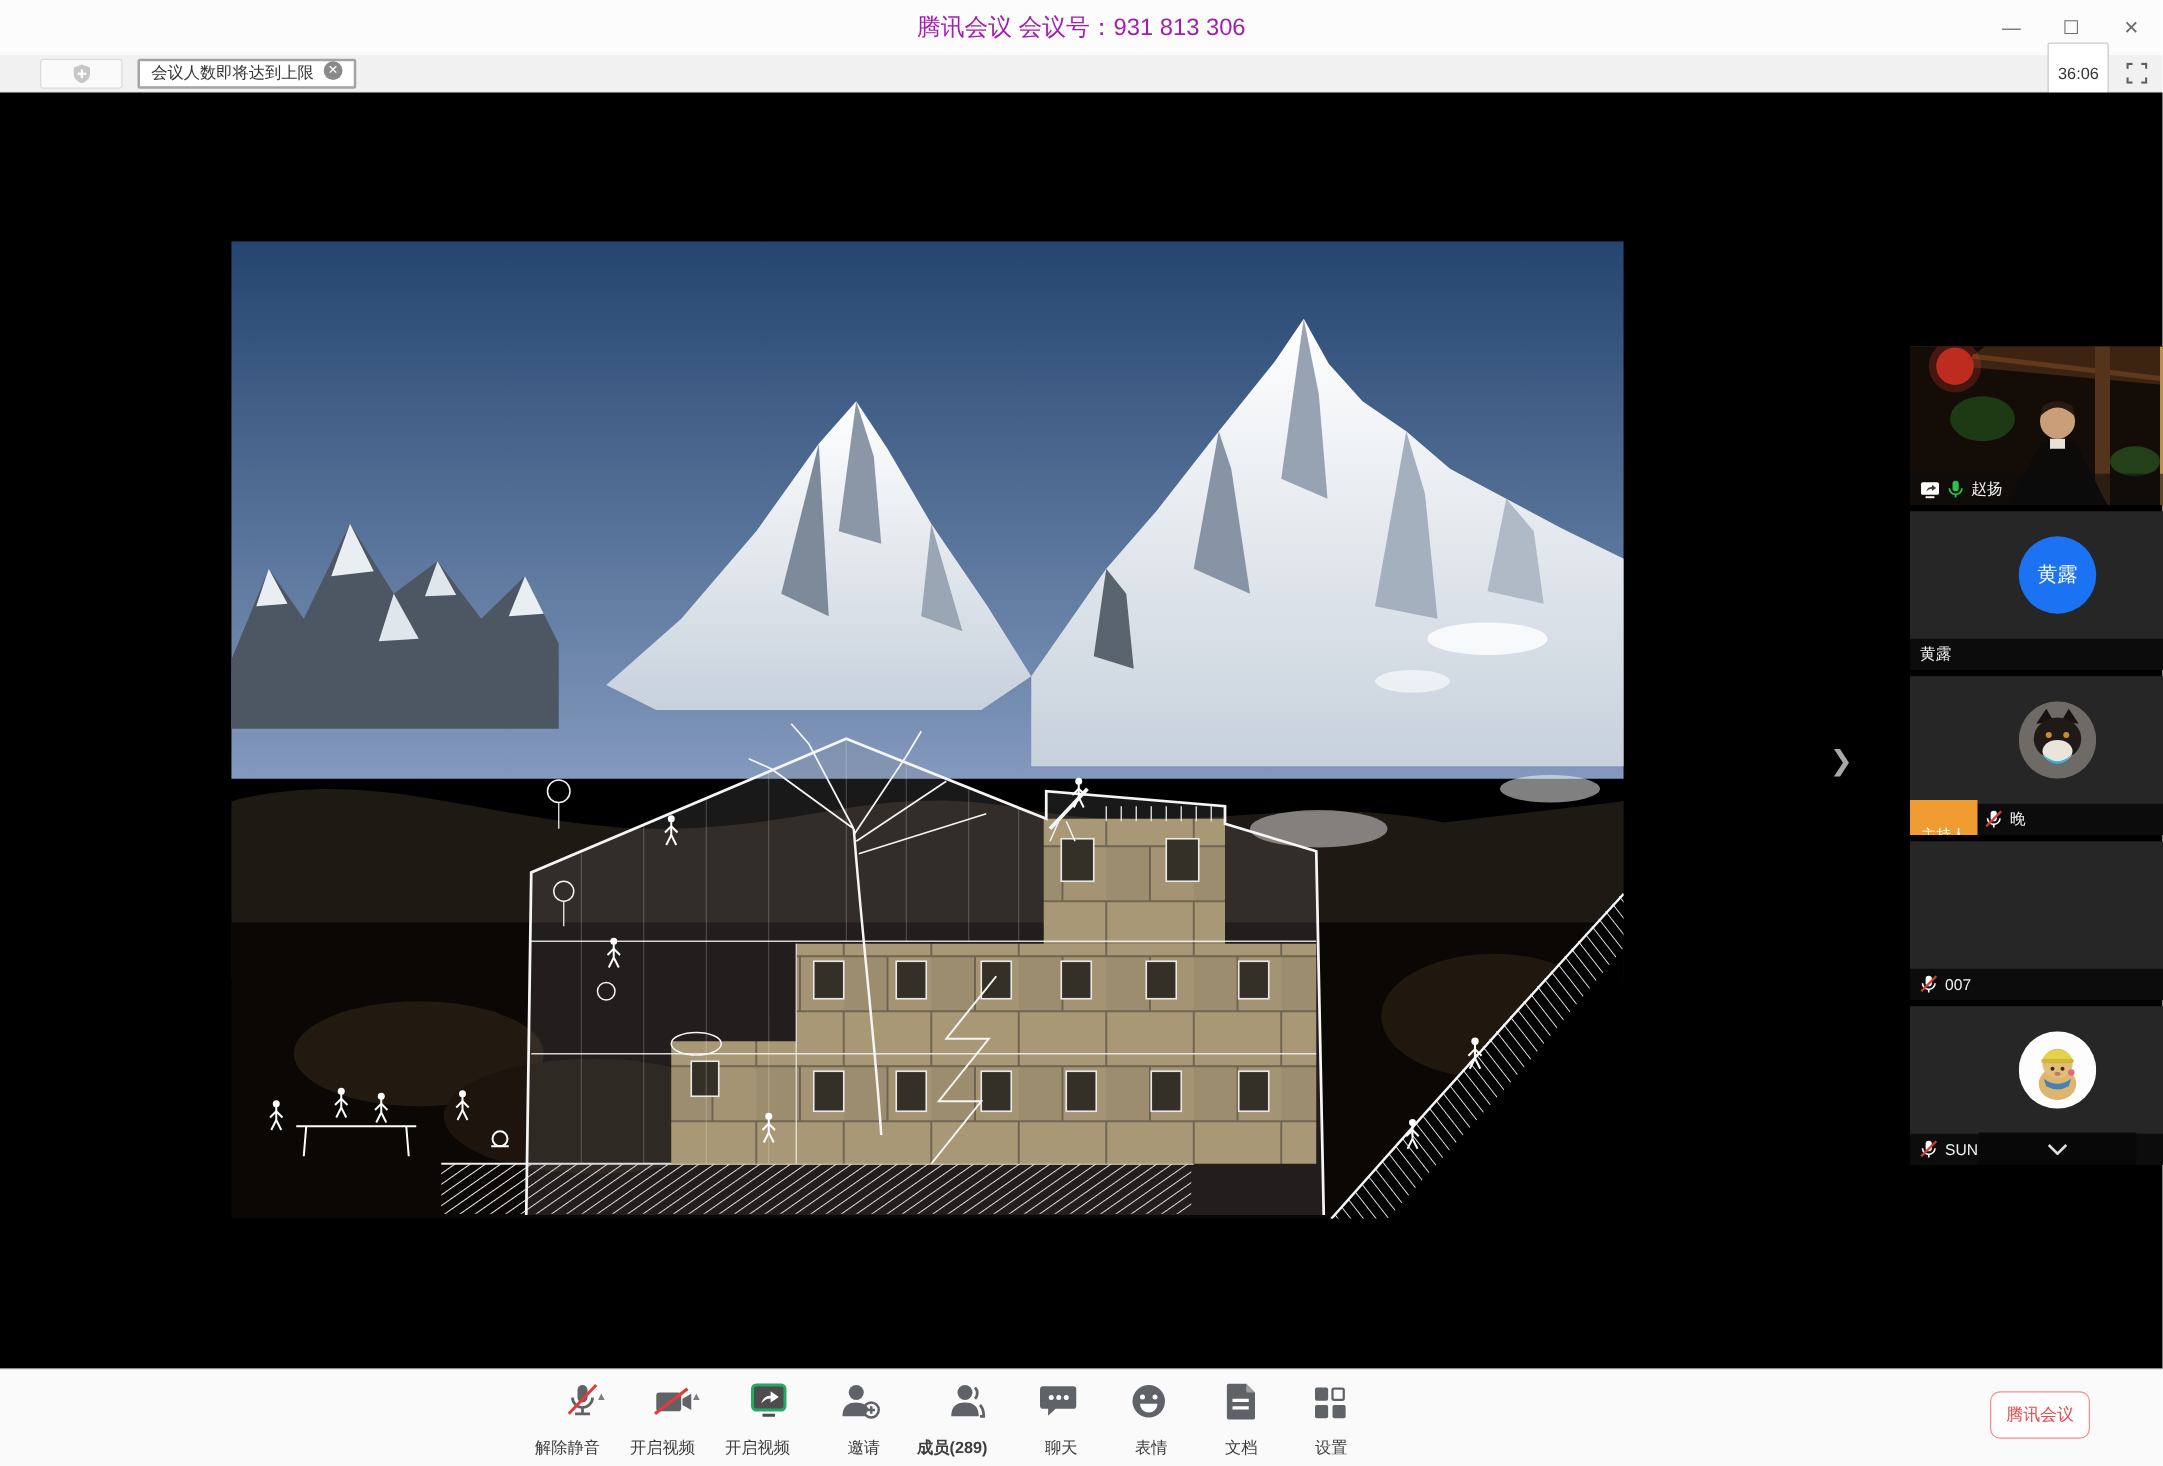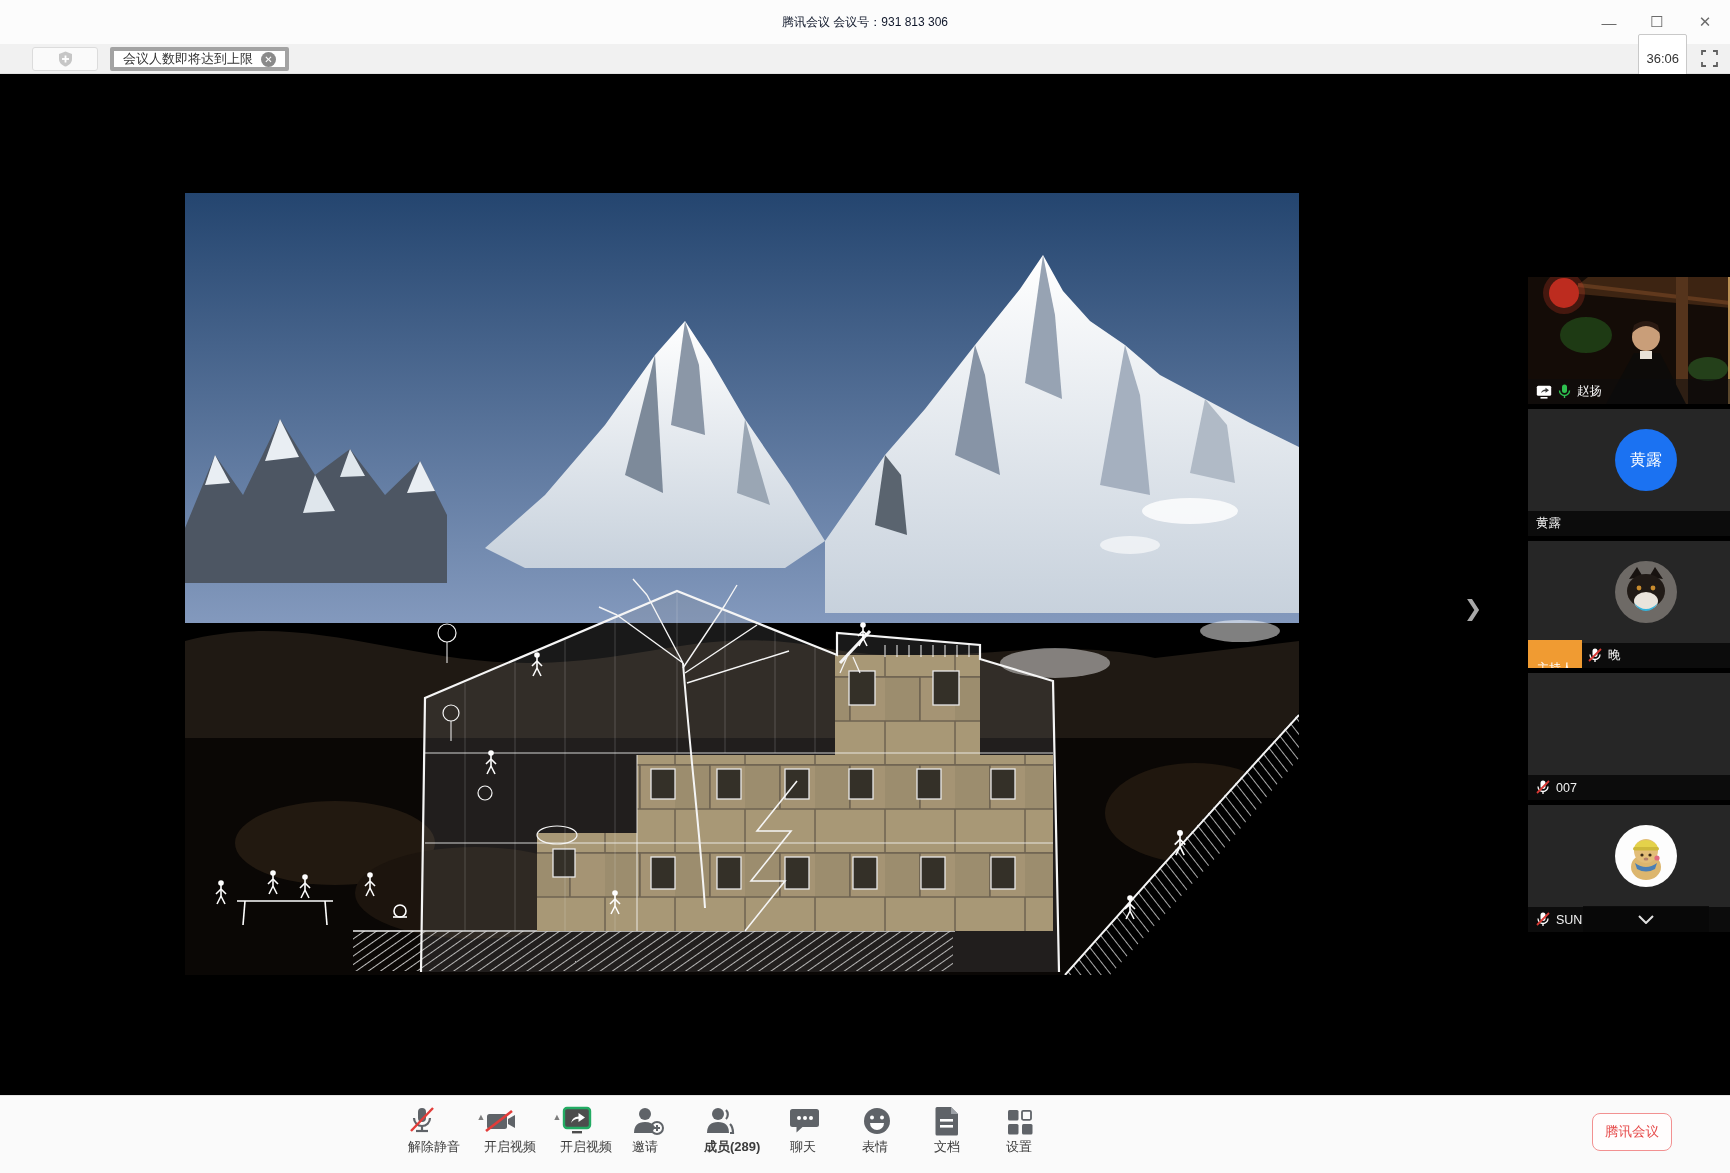--- a/index.html
+++ b/index.html
@@ -1,30 +1,30 @@
 <!DOCTYPE html>
 <html><head>
 <meta charset="utf-8">
 <style>
   * { margin:0; padding:0; box-sizing:border-box; }
   html,body { width:1730px; height:1173px; overflow:hidden;
     font-family:"Liberation Sans","DejaVu Sans",sans-serif; background:#fff; }
   .titlebar { position:absolute; left:0; top:0; width:1730px; height:44px;
     background:#fcfcfc; display:flex; align-items:center; justify-content:center; }
-  .titlebar .title { font-size:12px; color:#0f172a; }
+  .titlebar .title { font-size:19px; color:#a21caf; }
   .win-controls { position:absolute; right:14px; top:0; height:44px; display:flex; align-items:center; gap:26px; }
   .win-btn { width:22px; height:22px; display:flex; align-items:center; justify-content:center;
     color:#6b6b6b; font-size:15px; cursor:default; }
   .noticebar { position:absolute; left:0; top:44px; width:1730px; height:30px;
     background:#f1f1f1; border-bottom:1px solid #e2e2e2; }
   .shield-box { position:absolute; left:32px; top:3px; width:66px; height:24px;
     background:#fafafa; border:1px solid #dcdcdc; border-radius:3px;
     display:flex; align-items:center; justify-content:center; }
   .notice-tab { position:absolute; left:110px; top:3px; height:24px; background:#fff;
-    border:4px solid #a3a3a3; border-radius:2px; display:flex; align-items:center;
+    border:2px solid #a3a3a3; border-radius:2px; display:flex; 
     gap:8px; padding:0 9px; }
   .notice-tab .txt { font-size:13px; color:#333; }
   .tab-close { width:15px; height:15px; border-radius:50%; background:#8a8a8a; color:#fff;
     font-size:10px; line-height:15px; text-align:center; }
   .nb-right { position:absolute; right:12px; top:0; height:29px; display:flex; align-items:center; gap:14px; }
   .timer-box { border:1px solid #c9c9c9; background:#fff; border-radius:2px;
     padding:16px 7px; font-size:13px; color:#333; }
   .main { position:absolute; left:0; top:74px; width:1730px; height:1021px; background:#000; }
   .shared { position:absolute; left:185px; top:119px; width:1114px; height:782px; }
   .panel-collapse { position:absolute; left:1458px; top:518px; width:30px; height:34px;
@@ -40,21 +40,21 @@
     display:flex; align-items:center; gap:6px; padding:0 8px; }
   .tile.video .namebar { background:rgba(12,12,12,0.55); }
   .namebar .pname { color:#f2f2f2; font-size:12.5px; }
   .host-badge { background:#f09b32; color:#fff; font-size:12px; height:25px; line-height:25px;
     padding:16px 9px; margin-left:-8px; }
   .chev-strip { position:absolute; left:55px; bottom:0; width:126px; height:26px;
     background:rgba(8,8,8,0.85); display:flex; align-items:center; justify-content:center; }
   .toolbar { position:absolute; left:0; top:1095px; width:1730px; height:78px;
     background:#fafafa; border-top:1px solid #e5e5e5; }
   .tb-group { position:absolute; left:408px; top:8px; display:flex; align-items:flex-start; }
-  .tb-btn { display:flex; flex-direction:column; align-items:flex-start; gap:2px; width:72px; }
+  .tb-btn { display:flex; flex-direction:column; align-items:flex-end; gap:13px; width:72px; }
   .tb-btn .ico { height:32px; display:flex; align-items:flex-end; justify-content:center; }
   .tb-btn .lbl { font-size:13px; color:#3d3d3d; white-space:nowrap; }
   .tb-caret { width:18px; margin-top:8px; margin-left:-8px; margin-right:-6px;
     color:#7d7d7d; font-size:9px; text-align:center; }
   .tb-btn.wide { width:86px;font-weight:bold; }
   .leave-btn { position:absolute; right:58px; top:17px; width:80px; height:38px;
     background:#fffdfd; border:1.5px solid #f29191; border-radius:8px;
     color:#e64a4a; font-size:13.5px; display:flex; align-items:center; justify-content:center; }
 </style>
 </head>

